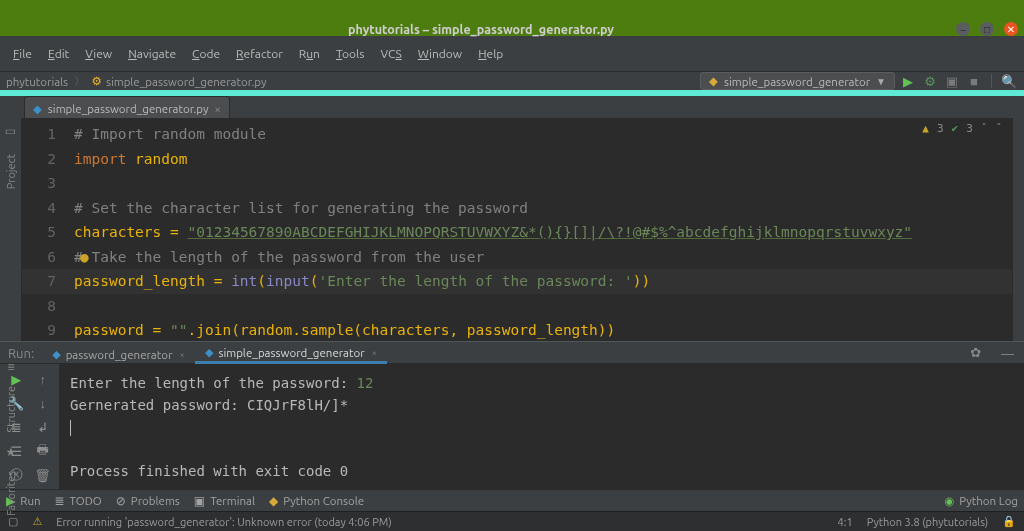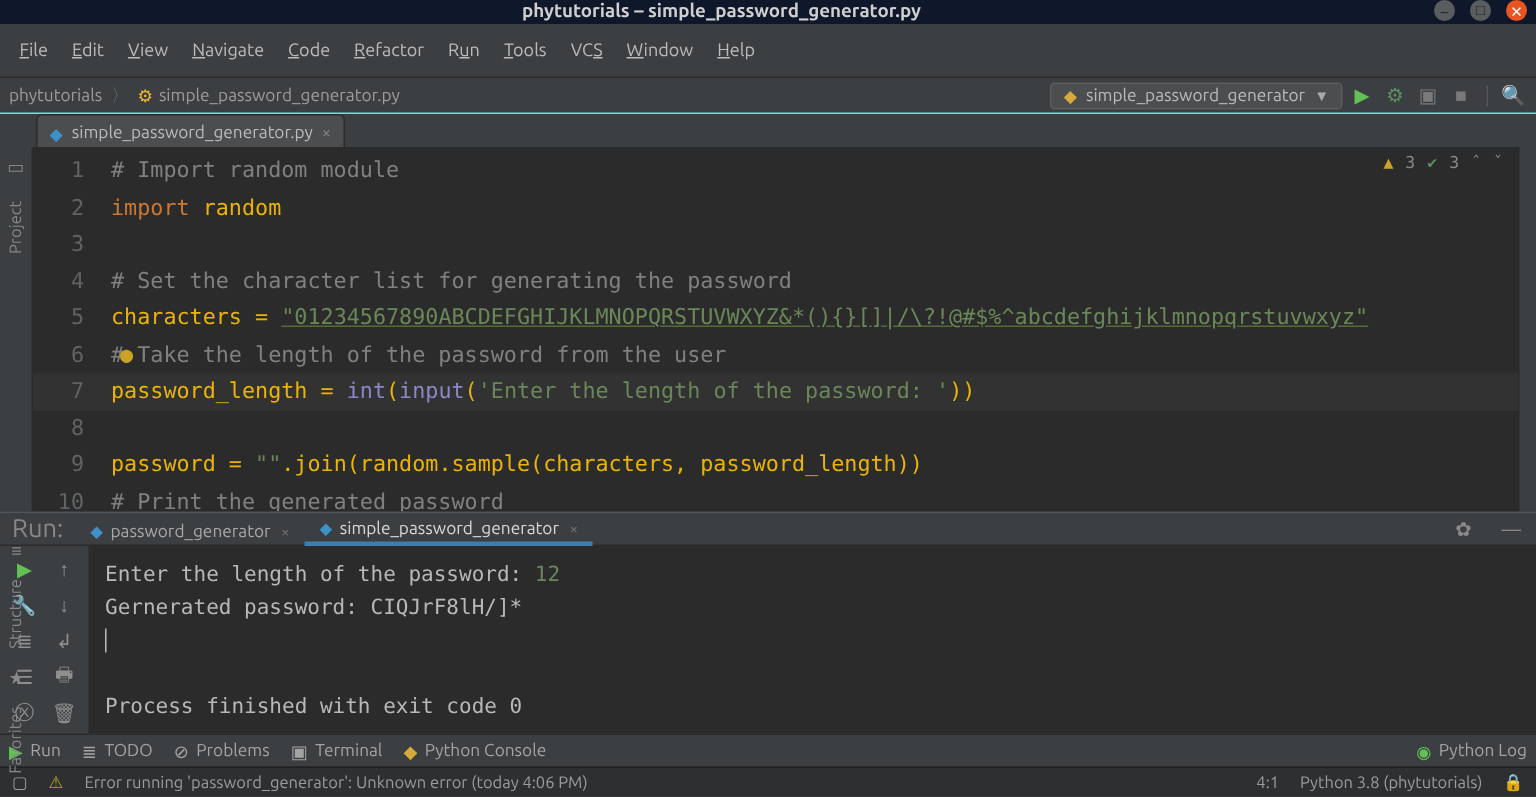--- a/index.html
+++ b/index.html
@@ -7,24 +7,24 @@
   body {
     font-family: "Ubuntu", "Segoe UI", Arial, sans-serif;
     font-size: 12px;
     background: #3c3f41;
     color: #bbbbbb;
     display: flex;
     flex-direction: column;
   }
   
   .titlebar {
-    height: 16px;
-    background: #0f172a;
+    height: 36px;
+    background: #4d7c0f;
     display: flex;
-    align-items: flex-start;
+    align-items: flex-end;
     padding: 0 6px;
     color: #cfcfcf;
   }
   .titlebar .title { flex: 1; text-align: center; font-weight: bold; font-size: 12.5px; }
   .titlebar .win-controls { display: flex; gap: 10px; align-items: center; }
   .win-btn { width: 14px; height: 14px; border-radius: 50%; display:flex;align-items:center;justify-content:center;font-size:10px;color:#222;}
   .win-btn.close { background:#e95420; color:#fff;}
   .win-btn.min,  .win-btn.max { background:#5a5d5f; }
   
   .menubar {
@@ -37,21 +37,21 @@
   }
   .menubar .mitem { padding: 2px 7px; }
   .menubar .mitem .ul { text-decoration: underline; }
   
   .navrow {
     height: 24px;
     display: flex;
     align-items: center;
     padding: 0 6px;
     background: #3c3f41;
-    border-bottom: 1px solid #5eead4;
+    border-bottom: 6px solid #5eead4;
     gap: 4px;
   }
   .crumb { display: flex; align-items: center; gap: 4px; color:#9c9c9c; font-size:11.5px;}
   .crumb .pyicon { color:#f0b73a; }
   .crumb .sep::after{content:"〉"; color:#6e6e6e; margin:0 2px;}
   .navrow .spacer { flex:1; }
   .run-config {
     height: 18px;
     padding: 0 8px;
     background: #4b4d4f;
@@ -129,21 +129,21 @@
   .runpanel{
     height:148px;
     background:#2b2b2b;
     border-top:1px solid #515658;
     display:flex;flex-direction:column;
   }
   .run-tabs{
     height:22px; background:#3c3f41; display:flex;align-items:center;
     padding-left:8px; gap:0; border-bottom:1px solid #2b2b2b;
   }
-  .run-tabs .lbl{color:#888;font-size:17px;margin-right:8px;}
+  .run-tabs .lbl{color:#888;font-size:13px;margin-right:8px;}
   .rtab{height:22px;padding:3px 10px 0 10px;display:flex;align-items:center;gap:5px;font-size:11.5px;color:#a8a8a8;}
   .rtab.active{border-bottom:3px solid #3d7eaf;color:#d8d8d8;}
   .rtab .pyicon{color:#3e90c9;font-size:11px;}
   .rtab .close-x{color:#777;font-size:10px;margin-left:2px;}
   .run-tabs .spacer{flex:1;}
   .gear{color:#8a8a8a;padding:0 10px;font-size:13px;}
   .run-body{flex:1;display:flex;}
   .run-gutter{
     width:60px;background:#3c3f41;border-right:1px solid #2b2b2b;
     display:grid;grid-template-columns:1fr 1fr;grid-auto-rows:22px;

